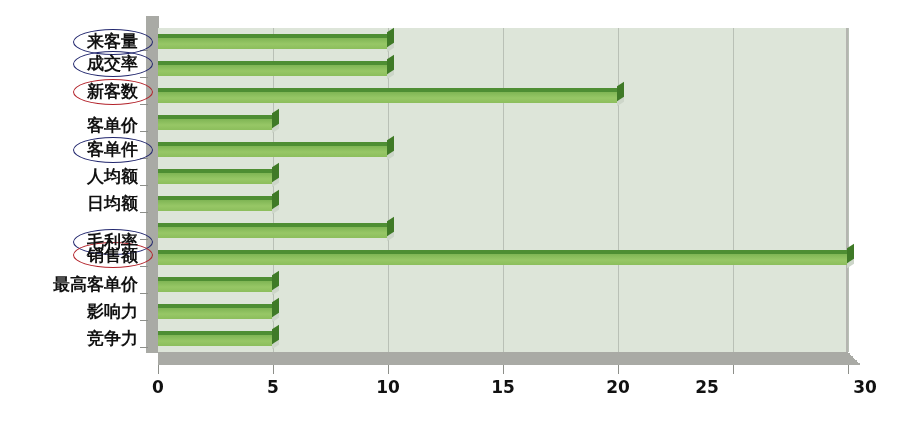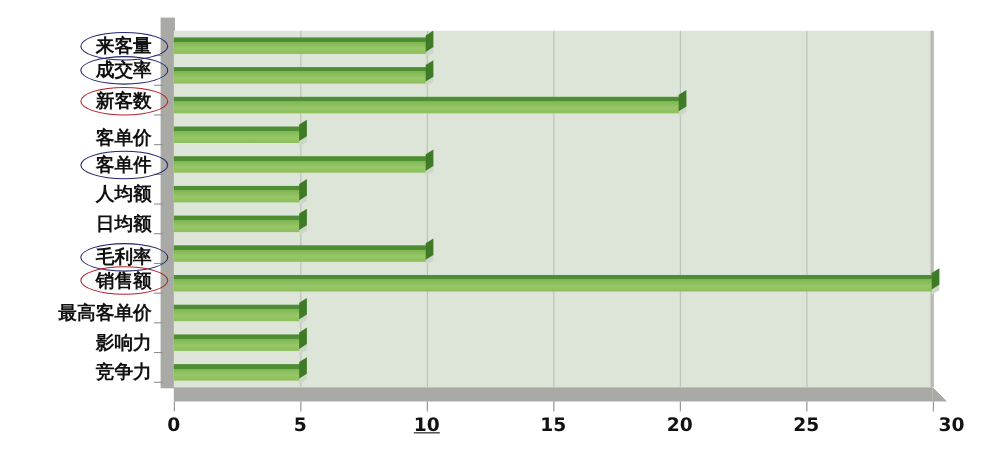--- a/index.html
+++ b/index.html
@@ -248,21 +248,21 @@
         <span class="txt">日均额</span>
       </div>
       <div class="bar-row" style="top: 217px; left: 158px; width: 690px;">
         <div class="bar" title="毛利率: 10" style="width: 230px;">
           <div class="bar-body"></div>
           <div class="bar-cap-under"></div>
           <div class="bar-cap"></div>
         </div>
       </div>
       <div class="ytick" style="top: 238.5px;"></div>
-      <div class="cat-label" style="top: 220px; height: 27px; justify-content: center;">
+      <div class="cat-label" style="top: 228px; height: 27px; justify-content: center;">
         <div class="cat-ellipse navy" style="width: 80px; height: 26px; left: calc(50% - 3px);"></div>
         <span class="txt">毛利率</span>
       </div>
       <div class="bar-row" style="top: 244px; left: 158px; width: 690px;">
         <div class="bar" title="销售额: 30" style="width: 690px;">
           <div class="bar-body"></div>
           <div class="bar-cap-under"></div>
           <div class="bar-cap"></div>
         </div>
       </div>
@@ -302,25 +302,25 @@
       </div>
       <div class="ytick" style="top: 346.5px;"></div>
       <div class="cat-label" style="top: 325px; height: 27px;">
         <span class="txt">竞争力</span>
       </div>
       <div class="xtick-mark" style="left: 158px;"></div>
       <div class="xtick-label" style="left: 158px;">0</div>
       <div class="xtick-mark" style="left: 273px;"></div>
       <div class="xtick-label" style="left: 273px;">5</div>
       <div class="xtick-mark" style="left: 388px;"></div>
-      <div class="xtick-label" style="left: 388px; text-decoration: underline;">10</div>
+      <div class="xtick-label" style="left: 388px;">10</div>
       <div class="xtick-mark" style="left: 503px;"></div>
       <div class="xtick-label" style="left: 503px;">15</div>
       <div class="xtick-mark" style="left: 618px;"></div>
       <div class="xtick-label" style="left: 618px;">20</div>
       <div class="xtick-mark" style="left: 733px;"></div>
-      <div class="xtick-label" style="left: 733px;">25</div>
+      <div class="xtick-label" style="left: 707px;">25</div>
       <div class="xtick-mark" style="left: 848px;"></div>
       <div class="xtick-label" style="left: 865px;">30</div>
     </div>
 
 
 </div>
 
 </body></html>

